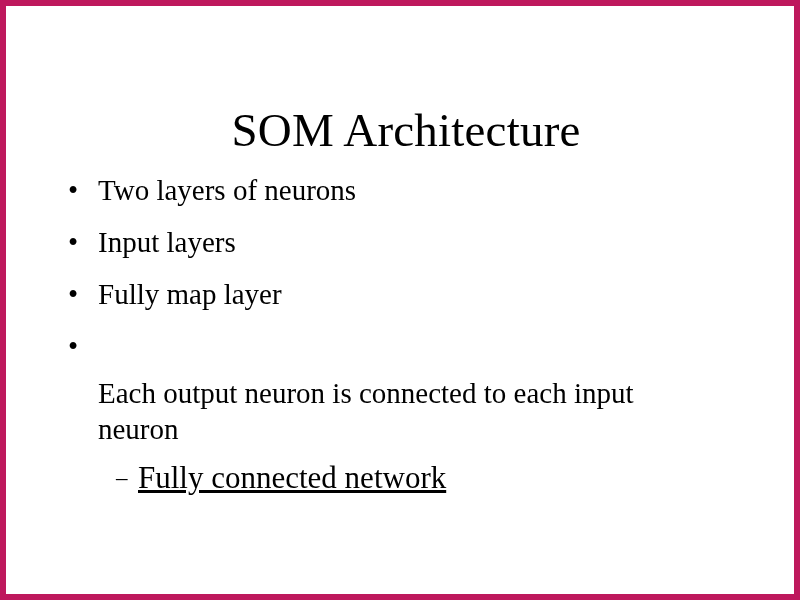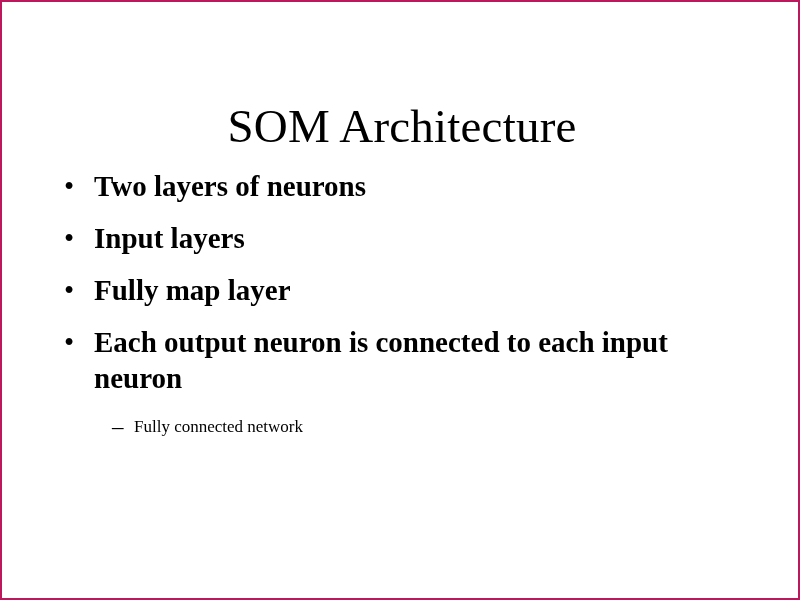--- a/index.html
+++ b/index.html
@@ -7,21 +7,21 @@
     padding: 0;
     background: #ffffff;
   }
 
   .slide {
     position: relative;
     width: 800px;
     height: 600px;
     background: #ffffff;
     box-sizing: border-box;
-    border: 2px solid #be185d;
+    border: 6px solid #be185d;
     overflow: hidden;
     font-family: "Liberation Serif", "DejaVu Serif", serif;
     color: #000000;
   }
 
   
   .slide-title {
     position: absolute;
     top: 66px;
     left: 0;
@@ -56,26 +56,26 @@
     line-height: 36px;
     text-align: left;
     color: #000000;
   }
 
   .bullet-text {
     flex: 1 1 auto;
     font-size: 29px;
     line-height: 36px;
     color: #000000;
-    font-weight: bold;
   }
 
   
   .bullet-row.wrap .bullet-text {
     max-width: 600px;
+    margin-top: 47px;
   }
 
   
   .sub-list {
     margin-top: 8px;
     margin-left: 48px;
   }
 
   .sub-row {
     display: flex;
@@ -85,23 +85,24 @@
   .sub-marker {
     flex: 0 0 auto;
     width: 22px;
     font-size: 23px;
     line-height: 30px;
     color: #000000;
   }
 
   .sub-text {
     flex: 1 1 auto;
-    font-size: 17px;
+    font-size: 31px;
     line-height: 30px;
     color: #000000;
+    text-decoration: underline;
   }
 </style>
 </head>
 <body>
 
 <div class="slide">
 
   <h1 class="slide-title">SOM Architecture</h1>
 
   <div class="body-list">

